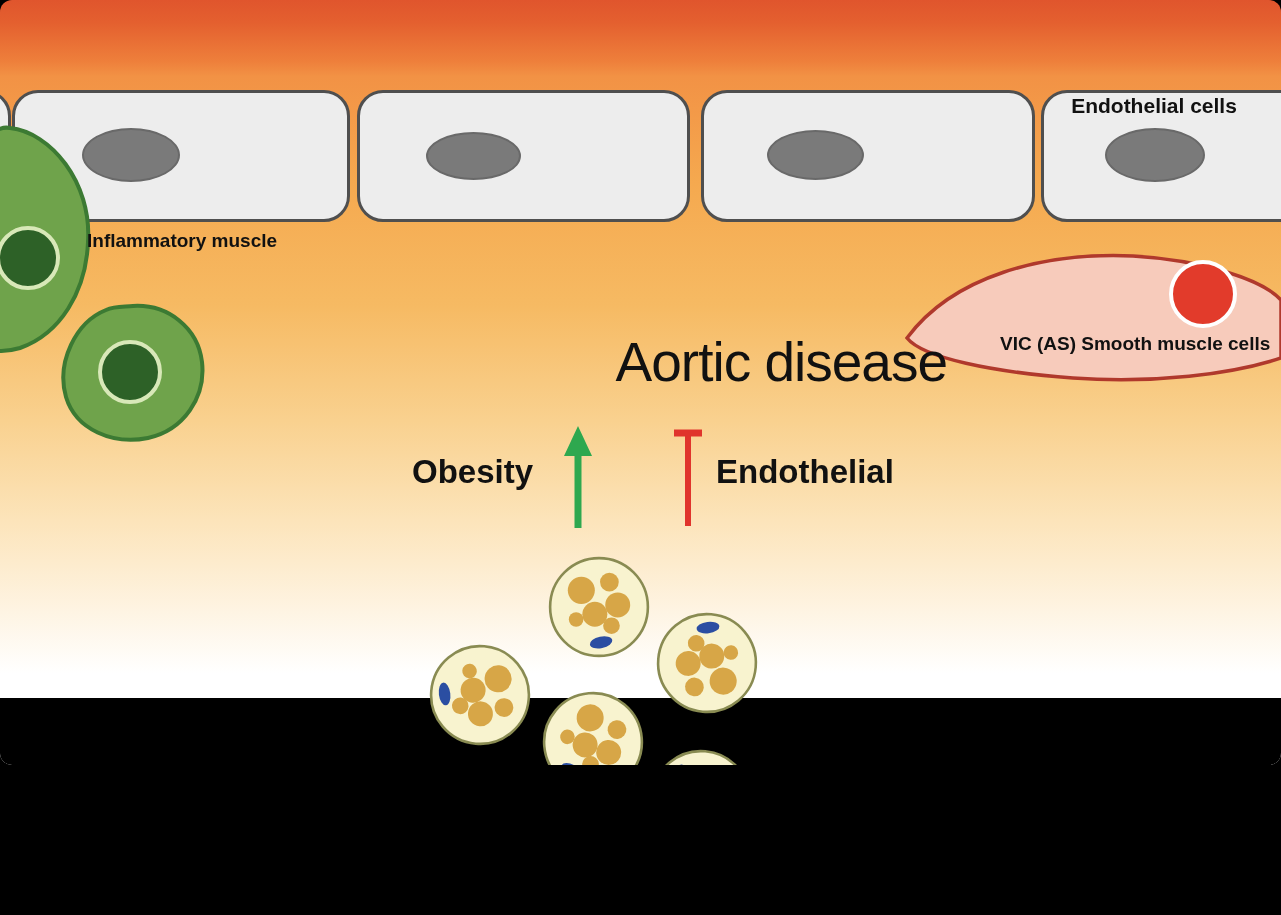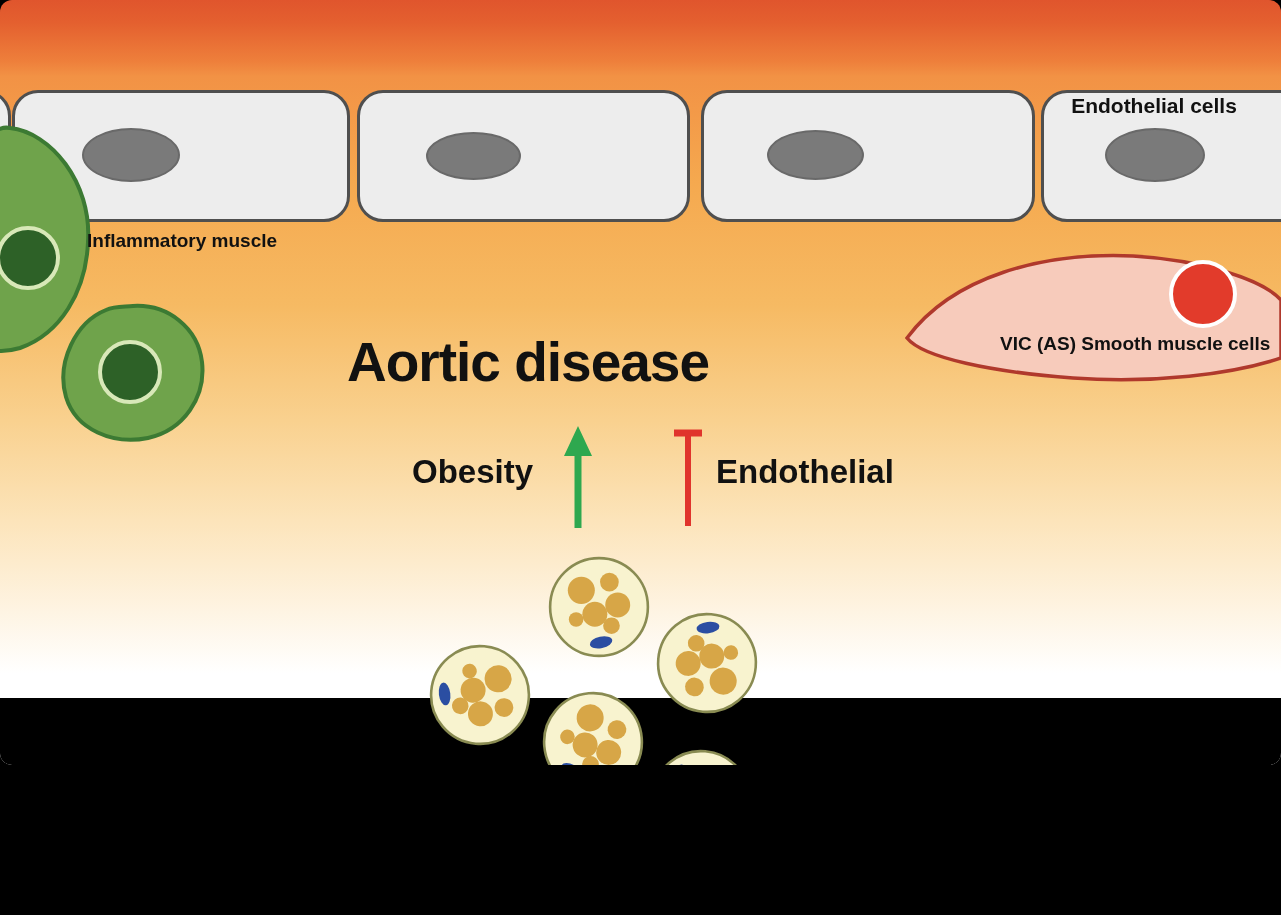--- a/index.html
+++ b/index.html
@@ -31,21 +31,21 @@
     box-sizing:border-box;
   }
   .lbl{
     position:absolute;
     color:#111;
     font-weight:700;
   }
   .lbl-endothelial{left:1040px;top:94px;width:228px;text-align:center;font-size:21px;}
   .lbl-inflammatory{left:87px;top:230px;font-size:19px;}
   .lbl-smc{left:960px;top:333px;width:320px;font-size:19px;margin-left:40px;}
-  .lbl-title{left:347px;top:330px;width:600px;text-align:left;font-size:55px;font-weight:700;letter-spacing:-1px;}
+  .lbl-title{left:347px;top:330px;width:600px;text-align:right;font-size:55px;font-weight:400;letter-spacing:-1px;}
   .lbl-obesity{left:396px;top:453px;font-size:33px;margin-left:16px;}
   .lbl-activation{left:716px;top:453px;font-size:33px;}
   .abs{position:absolute;}
   .band-black{
     position:absolute;left:0;right:0;bottom:0;height:67px;
     background:#000;z-index:5;
   }
   .adipo{z-index:6;}
 </style>
 </head>

